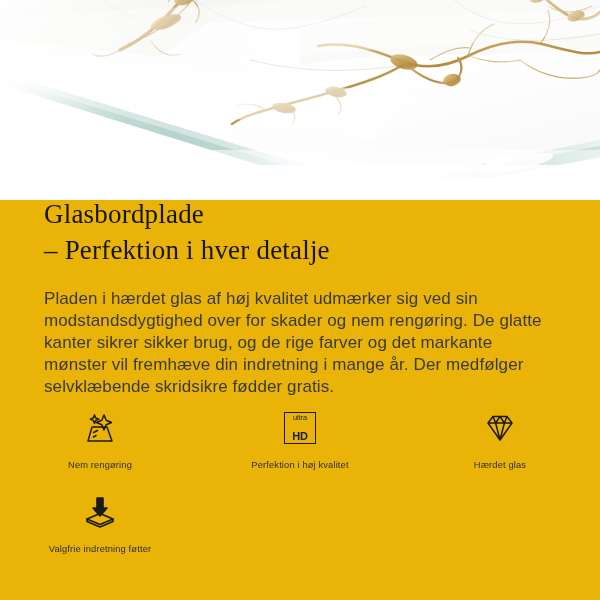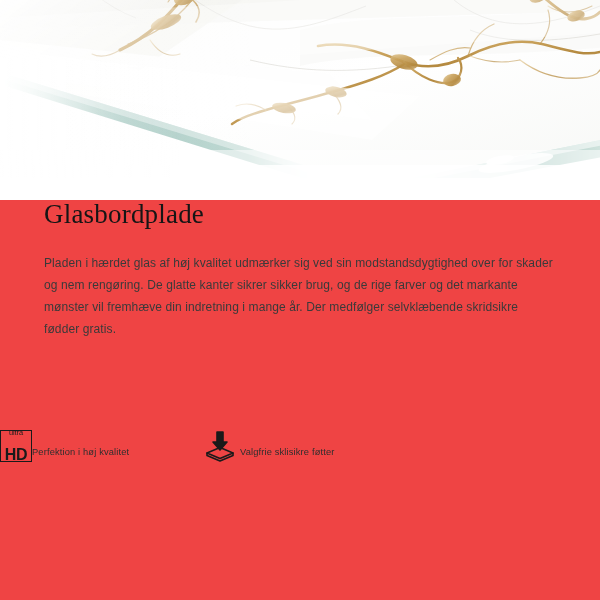--- a/index.html
+++ b/index.html
@@ -10,21 +10,21 @@
     width: 600px;
     height: 600px;
     background: #ffffff;
     font-family: "Liberation Sans", sans-serif;
     overflow: hidden;
   }
   .page {
     position: relative;
     width: 600px;
     height: 600px;
-    background: #ef4444;
+    background: #eab308;
     overflow: hidden;
   }
 
   
   .hero {
     position: absolute;
     left: 0;
     top: 0;
     width: 600px;
     height: 200px;
@@ -53,41 +53,41 @@
     font-size: 27px;
     line-height: 36px;
     color: #151515;
     letter-spacing: .2px;
   }
   .headline .l2 { display: block; }
 
   .body-copy {
     margin: 20px 0 0 0;
     padding: 0 44px 0 44px;
-    font-size: 12px;
+    font-size: 17px;
     line-height: 22px;
     color: #3a3a3a;
     max-width: 560px;
     letter-spacing: .1px;
   }
 
   
   .features {
     position: absolute;
     left: 0;
     top: 400px;
     width: 600px;
     display: grid;
     grid-template-columns: repeat(3, 1fr);
     grid-auto-rows: 84px;
     row-gap: 0px;
   }
   .feature {
     display: flex;
-    flex-direction: row;
+    flex-direction: column;
     align-items: center;
     justify-content: flex-start;
     padding-top: 8px;
   }
   .feature-icon {
     height: 40px;
     display: flex;
     align-items: center;
     justify-content: center;
   }
@@ -108,21 +108,21 @@
     align-items: center;
     justify-content: center;
     line-height: 1;
   }
   .ultrahd-box .u-small {
     font-size: 7.4px;
     color: #1a1a1a;
     letter-spacing: -.1px;
   }
   .ultrahd-box .u-big {
-    font-size: 16px;
+    font-size: 11px;
     font-weight: 700;
     color: #1a1a1a;
     letter-spacing: -.2px;
     margin-top: 10px;
   }
 </style>
 </head>
 <body>
 
 <div class="page">
@@ -252,45 +252,70 @@
       <rect x="0" y="150" width="600" height="50" fill="#ffffff" opacity="0.55"></rect>
       <rect x="0" y="165" width="600" height="35" fill="#ffffff" opacity="0.85"></rect>
       <rect x="0" y="178" width="600" height="22" fill="#ffffff"></rect>
       <rect x="0" y="60" width="180" height="140" fill="url(#fadeLeft)"></rect>
     </svg>
   </div>
 
   <div class="content">
     <h1 class="headline">
       <span>Glasbordplade</span>
+      <span class="l2">– Perfektion i hver detalje</span>
     </h1>
     <p class="body-copy">Pladen i hærdet glas af høj kvalitet udmærker sig ved sin modstandsdygtighed over for skader og nem rengøring. De glatte kanter sikrer sikker brug, og de rige farver og det markante mønster vil fremhæve din indretning i mange år. Der medfølger selvklæbende skridsikre fødder gratis.</p>
   </div>
 
   <div class="features">
 
+    <div class="feature">
+      <div class="feature-icon">
+        <svg width="40" height="36" viewBox="0 0 40 36" fill="none" stroke="#1a1a1a" stroke-width="1.5" stroke-linejoin="round" stroke-linecap="round">
+          <path d="M8 31 L12 17 L27 17 L32 31 Z"></path>
+          <path d="M13.5 22.5 L17.5 20.5"></path>
+          <path d="M13.5 27 L16 25.5"></path>
+          <path d="M24 5 L26.2 10.2 L31.5 12.5 L26.2 14.8 L24 20 L21.8 14.8 L16.5 12.5 L21.8 10.2 Z"></path>
+          <path d="M14.5 5 L15.7 8 L18.7 9.2 L15.7 10.4 L14.5 13.4 L13.3 10.4 L10.3 9.2 L13.3 8 Z"></path>
+        </svg>
+      </div>
+      <div class="feature-label">Nem rengøring</div>
+    </div>
 
     <div class="feature">
       <div class="feature-icon">
         <div class="ultrahd-box">
           <span class="u-small">ultra</span>
           <span class="u-big">HD</span>
         </div>
       </div>
       <div class="feature-label">Perfektion i høj kvalitet</div>
     </div>
 
 
+    <div class="feature">
+      <div class="feature-icon">
+        <svg width="40" height="36" viewBox="0 0 40 36" fill="none" stroke="#1a1a1a" stroke-width="1.5" stroke-linejoin="round">
+          <path d="M8 13 L13 6.5 L27 6.5 L32 13 L20 30 Z"></path>
+          <path d="M8 13 L32 13"></path>
+          <path d="M13 6.5 L15.6 13 L20 30"></path>
+          <path d="M27 6.5 L24.4 13 L20 30"></path>
+          <path d="M15.6 13 L20 6.5 L24.4 13"></path>
+        </svg>
+      </div>
+      <div class="feature-label">Hærdet glas</div>
+    </div>
 
     <div class="feature">
       <div class="feature-icon">
         <svg width="40" height="36" viewBox="0 0 40 36" fill="none" stroke="#1a1a1a" stroke-width="1.6" stroke-linejoin="round" stroke-linecap="round">
           <path d="M17 4 L23 4 L23 14 L27 14 L20 22 L13 14 L17 14 Z" fill="#1a1a1a" stroke="#1a1a1a"></path>
           <path d="M20 19.5 L33 25 L20 30.5 L7 25 Z"></path>
           <path d="M7 25 L7 27.5 L20 33 L33 27.5 L33 25"></path>
         </svg>
       </div>
-      <div class="feature-label">Valgfrie sklisikre føtter</div>
+      <div class="feature-label">Valgfrie indretning føtter</div>
     </div>
 
 
   </div>
 </div>
 
 </body></html>

